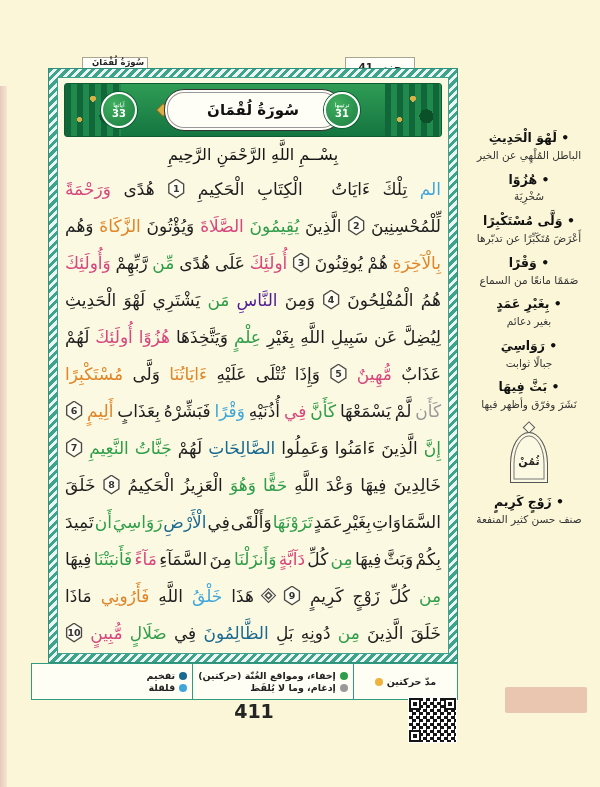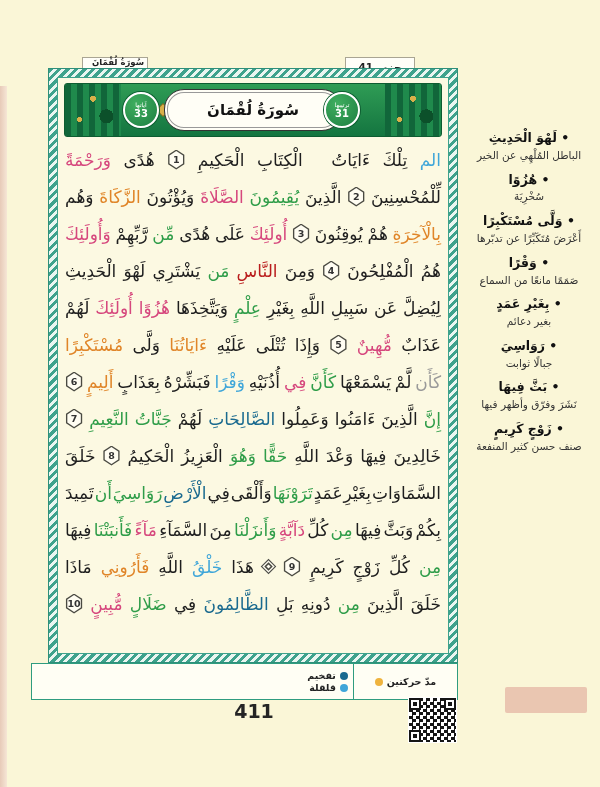--- a/index.html
+++ b/index.html
@@ -34,21 +34,21 @@
   .born.l{left:0}.born.r{right:0}
   #cartouche{position:absolute;left:50%;top:50%;transform:translate(-50%,-50%);width:176px;height:40px;
     background:#fffef6;border:1.5px solid #333;border-radius:20px;display:flex;align-items:center;justify-content:center;
     box-shadow:inset 0 0 0 2px #fffef6,inset 0 0 0 3px #999}
   #banner-title{font-size:15px;font-weight:bold;color:#111}
   .bcirc{position:absolute;top:50%;transform:translateY(-50%);width:36px;height:36px;border-radius:50%;
     background:radial-gradient(circle at 35% 30%,#3fae5f,#1d7f42);border:2px solid #fff;box-shadow:0 0 0 1px #0e5c31;
     display:flex;flex-direction:column;align-items:center;justify-content:center;color:#fff;box-sizing:border-box}
   .bcirc .bl{font-size:6px;line-height:7px}
   .bcirc .bn{font-size:10px;font-weight:bold;line-height:11px}
-  #ayat-circle{left:58px}
+  #ayat-circle{left:36px}
   #order-circle{right:81px}
   .gdia{position:absolute;top:50%;width:8px;height:8px;background:#d8b04a;box-shadow:0 0 0 1px #8a6d1f;
     transform:translateY(-50%) rotate(45deg)}
   .gdia.g1{left:94px}.gdia.g2{right:124px}
 
   
   #bismillah{height:29px;display:flex;align-items:center;justify-content:center;font-size:16px;color:#151515}
   #qlines{padding:1px 7px 0}
   .qline{height:37px;display:flex;align-items:center;justify-content:space-between;font-size:17px;color:#1e1e1e}
   .qseg{white-space:nowrap}
@@ -113,20 +113,21 @@
         </div>
         <div id="cartouche">
           <span id="banner-title">سُورَةُ لُقْمَانَ</span>
         </div>
         <div class="bcirc" id="order-circle">
           <span class="bl">ترتيبها</span>
           <span class="bn">31</span>
         </div>
       </div>
 
+      <div id="bismillah">بِسْــمِ اللَّهِ الرَّحْمَنِ الرَّحِيمِ</div>
 
       <div id="qlines">
           <div class="qline">
             <span class="qseg" style="color: rgb(63, 166, 217);">الم</span>
             <span class="qseg" style="color: rgb(30, 30, 30);">تِلْكَ</span>
             <span class="qseg" style="color: rgb(30, 30, 30); margin-left: 16px;">ءَايَاتُ</span>
             <span class="qseg" style="color: rgb(30, 30, 30);">الْكِتَابِ</span>
             <span class="qseg" style="color: rgb(30, 30, 30);">الْحَكِيمِ</span>
             <span class="vmark">
               <span class="hx"></span>
@@ -168,21 +169,21 @@
           </div>
           <div class="qline">
             <span class="qseg" style="color: rgb(30, 30, 30);">هُمُ</span>
             <span class="qseg" style="color: rgb(30, 30, 30);">الْمُفْلِحُونَ</span>
             <span class="vmark">
               <span class="hx"></span>
               <span class="hi"></span>
               <span class="n">4</span>
             </span>
             <span class="qseg" style="color: rgb(30, 30, 30);">وَمِنَ</span>
-            <span class="qseg" style="color: #b91c1c;">النَّاسِ</span>
+            <span class="qseg" style="color: #4c1d95;">النَّاسِ</span>
             <span class="qseg" style="color: rgb(47, 157, 73);">مَن</span>
             <span class="qseg" style="color: rgb(30, 30, 30);">يَشْتَرِي</span>
             <span class="qseg" style="color: rgb(30, 30, 30);">لَهْوَ</span>
             <span class="qseg" style="color: rgb(30, 30, 30);">الْحَدِيثِ</span>
           </div>
           <div class="qline">
             <span class="qseg" style="color: rgb(30, 30, 30);">لِيُضِلَّ</span>
             <span class="qseg" style="color: rgb(30, 30, 30);">عَن</span>
             <span class="qseg" style="color: rgb(30, 30, 30);">سَبِيلِ</span>
             <span class="qseg" style="color: rgb(30, 30, 30);">اللَّهِ</span>
@@ -344,37 +345,52 @@
         </div>
         <div class="mnote">
           <div class="mterm">• رَوَاسِيَ</div>
           <div class="mdef">جبالًا ثوابت</div>
         </div>
         <div class="mnote">
           <div class="mterm">• بَثَّ فِيهَا</div>
           <div class="mdef">نَشَرَ وفرّق وأظهر فيها</div>
         </div>
       </div>
+    <div id="thumn">
+      <div class="fin"></div>
+      <div class="arch"></div>
+      <div class="tx">ثُمُنْ</div>
+    </div>
     <div id="mnotes-bottom" style="display: flex; flex-direction: column; gap: 9px;">
         <div class="mnote">
           <div class="mterm">• زَوْجٍ كَرِيمٍ</div>
           <div class="mdef">صنف حسن كثير المنفعة</div>
         </div>
       </div>
   </div>
 
   <div id="pinkrect"></div>
 
   <div id="legend">
       <div class="lcell single" style="flex: 0 0 24.5%;">
         <div class="lrow">
           <span class="ldot" style="background: rgb(239, 179, 61);"></span>
           <span>مدّ حركتين</span>
         </div>
       </div>
+      <div class="lcell" style="flex: 0 0 27%;">
+        <div class="lrow">
+          <span class="ldot" style="background: rgb(47, 157, 73);"></span>
+          <span>إخفاء، ومواقع الغُنّة (حركتين)</span>
+        </div>
+        <div class="lrow">
+          <span class="ldot" style="background: rgb(154, 154, 154);"></span>
+          <span>إدغام، وما لا يُلفَظ</span>
+        </div>
+      </div>
       <div class="lcell" style="flex: 0 0 18.5%;">
         <div class="lrow">
           <span class="ldot" style="background: rgb(26, 106, 143);"></span>
           <span>تفخيم</span>
         </div>
         <div class="lrow">
           <span class="ldot" style="background: rgb(63, 166, 217);"></span>
           <span>قلقلة</span>
         </div>
       </div>

